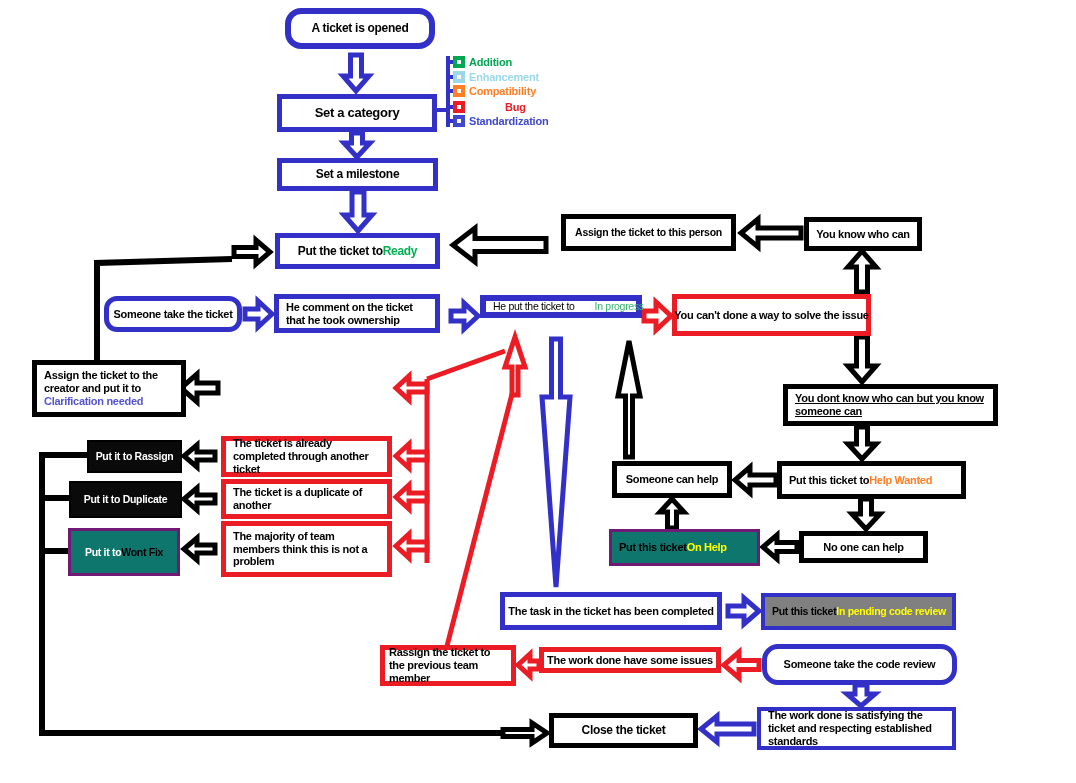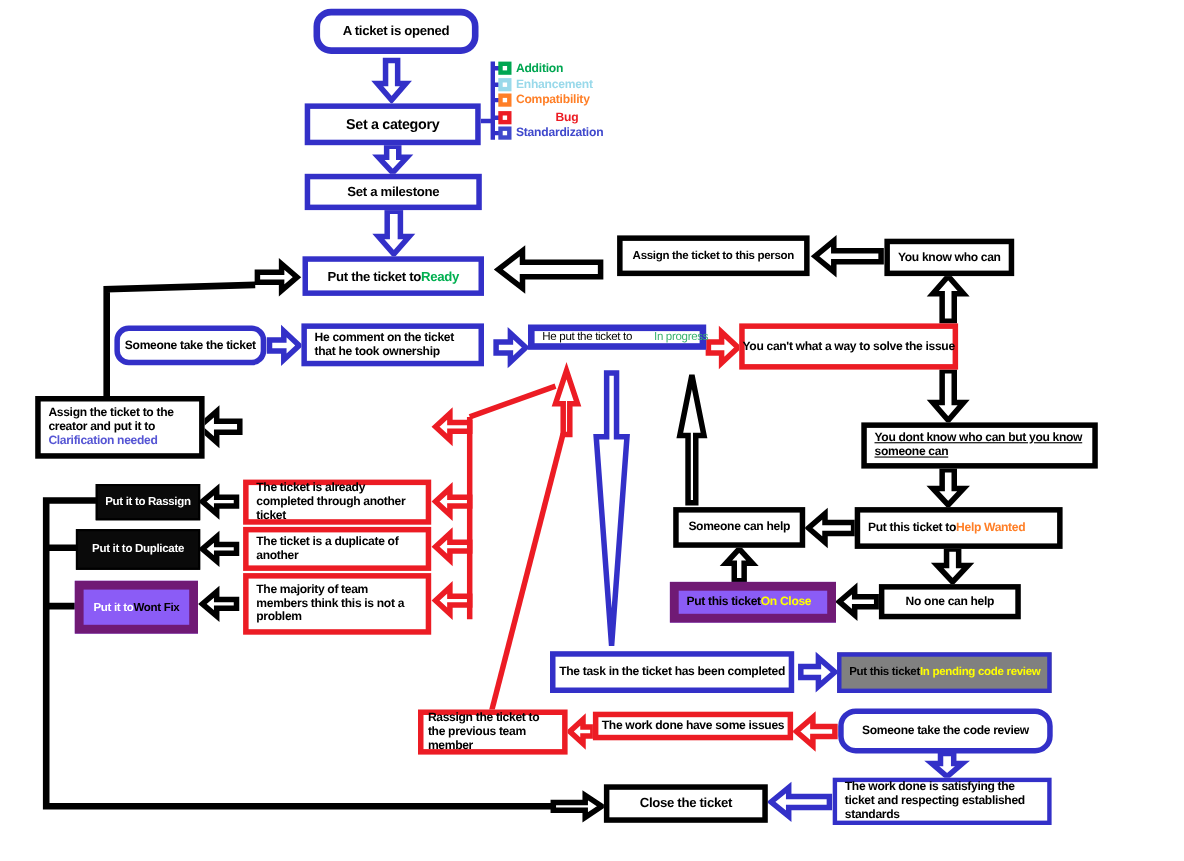--- a/index.html
+++ b/index.html
@@ -12,21 +12,21 @@
     position:absolute;z-index:2;box-sizing:border-box;display:flex;align-items:center;
     background:#fff;color:#000;font-weight:bold;font-size:12px;line-height:1.18;
     padding:2px 7px;letter-spacing:-0.3px;
   }
   .rect-blue{border:5px solid #3330c8;}
   .rect-blue-thick{border:6px solid #3330c8;}
   .rounded{border-radius:16px;}
   .rect-black{border:5px solid #000;}
   .rect-red{border:5px solid #ec1c24;}
   .fill-black{background:#0a0a0a;color:#fff;border:2px solid #000;}
-  .fill-gray{background:#8b5cf6;border:8px solid #701a75;}
+  .fill-gray{background:#0f766e;border:3px solid #701a75;}
   .fill-gray-blue{background:#808080;border:4px solid #3330c8;}
   .center{justify-content:center;text-align:center;}
   .fs11{font-size:11px;}
   .fs10{font-size:10.5px;}
   .nw{white-space:nowrap;}
   .normalw{font-weight:normal;}
   #legend{position:absolute;left:441px;top:49px;width:150px;height:88px;z-index:2;}
   .legend-row{position:absolute;left:0;display:flex;align-items:center;height:14px;}
   .legend-square{width:12px;height:12px;margin-left:12px;display:inline-flex;align-items:center;justify-content:center;flex:0 0 auto;}
   .legend-dot{width:4px;height:4px;background:#fff;}
@@ -143,21 +143,21 @@
   <div class="node rect-blue fs11" style="left:274px;top:294px;width:166px;height:39px;">
       <span>He comment on the ticket that he took ownership</span>
     </div>
 
   <div class="node rect-blue-thick normalw fs10 nw" style="left:480px;top:295px;width:162px;height:23px;">
       <span>He put the ticket to </span>
       <span style="color: rgb(60, 179, 113); margin-left: 20px;">In progress</span>
     </div>
 
   <div class="node rect-red center fs11 nw" style="left:672px;top:294px;width:199px;height:42px;">
-      <span>You can't what a way to solve the issue</span>
+      <span>You can't done a way to solve the issue</span>
     </div>
 
   <div class="node rect-black fs11" style="left:32px;top:360px;width:154px;height:57px;">
       <span><span>Assign the ticket to the creator and put it to </span><span style="color: rgb(85, 85, 212);">Clarification needed</span></span>
     </div>
 
 
   <div class="node fill-black center fs10 nw" style="left:87px;top:440px;width:95px;height:33px;">
       <span>Put it to Rassign</span>
     </div>
@@ -195,21 +195,21 @@
   <div class="node rect-black center fs11 nw" style="left:612px;top:461px;width:120px;height:37px;">
       <span>Someone can help</span>
     </div>
 
   <div class="node rect-black center fs11 nw" style="left:799px;top:531px;width:129px;height:32px;">
       <span>No one can help</span>
     </div>
 
   <div class="node fill-gray fs11 nw" style="left:609px;top:529px;width:151px;height:37px;">
       <span>Put this ticket </span>
-      <span style="color: rgb(255, 255, 0);">On Close</span>
+      <span style="color: rgb(255, 255, 0);">On Help</span>
     </div>
 
   <div class="node rect-blue center fs11 nw" style="left:500px;top:592px;width:222px;height:38px;">
       <span>The task in the ticket has been completed</span>
     </div>
 
   <div class="node fill-gray-blue fs10 nw" style="left:761px;top:593px;width:195px;height:37px;">
       <span>Put this ticket </span>
       <span style="color: rgb(255, 255, 0);">In pending code review</span>
     </div>

